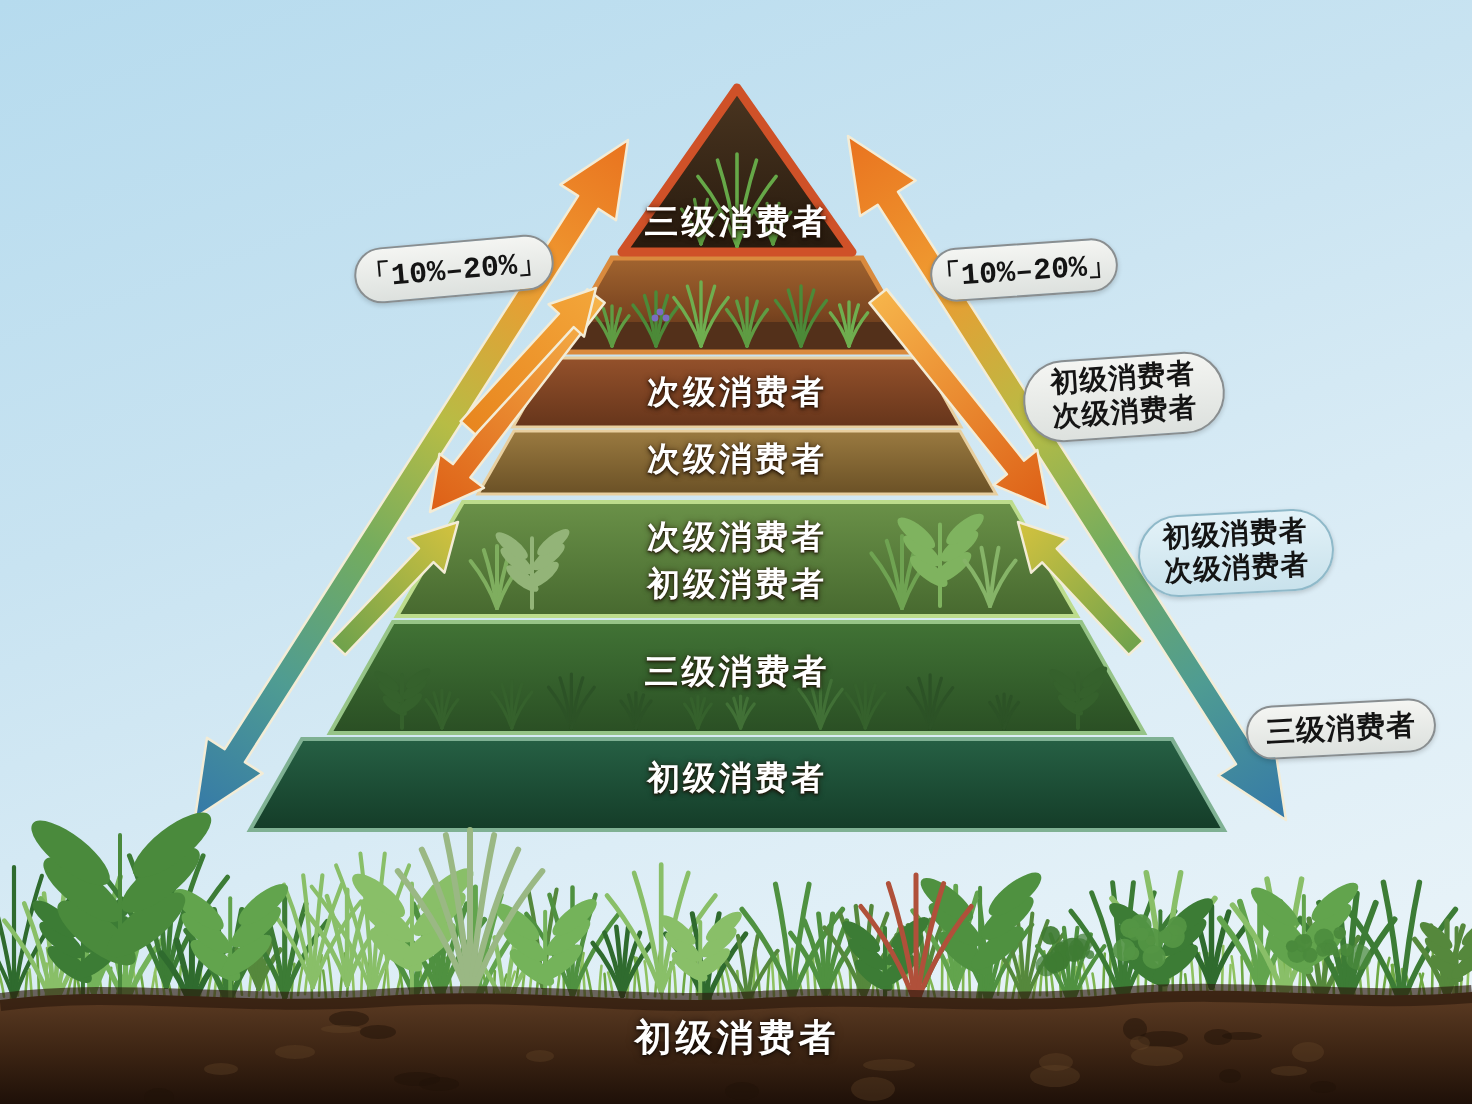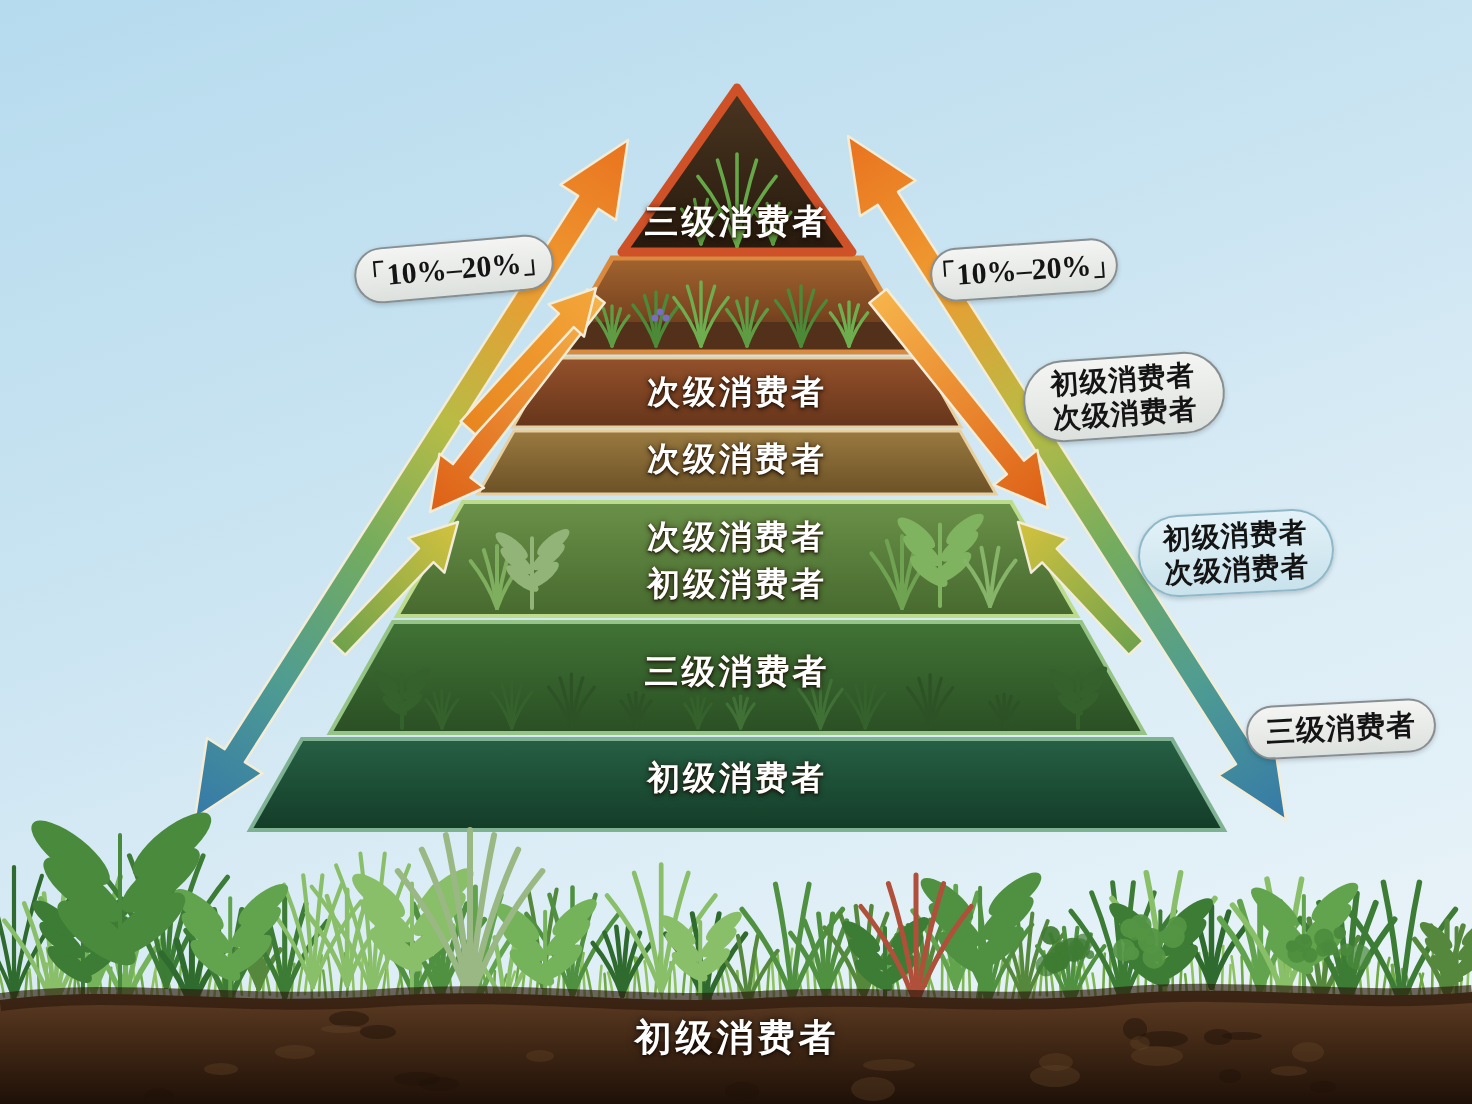--- a/index.html
+++ b/index.html
@@ -1,18 +1,18 @@
 <!DOCTYPE html>
 <html><head>
 <meta charset="utf-8">
 <style>
   html,body{margin:0;padding:0;background:#9db8c6;}
   .stage{
     position:relative;width:1472px;height:1104px;overflow:hidden;
-    font-family:Liberation Serif, serif;
+    font-family:Liberation Mono, monospace;
     background:linear-gradient(160deg,#b6dbee 0%,#c8e3f1 35%,#dcedf6 65%,#ecf5f9 100%);
   }
   svg.scene{position:absolute;left:0;top:0;width:1472px;height:1104px;display:block;}
   .overlay{position:absolute;left:0;top:0;width:100%;height:100%;pointer-events:none;}
   .layer-label{
     position:absolute;transform:translate(-50%,-50%);
     color:#ffffff;font-weight:bold;white-space:nowrap;letter-spacing:3px;
     text-shadow:0 1px 2px rgba(40,20,5,.9),0 0 6px rgba(40,20,5,.55),0 2px 4px rgba(0,0,0,.5);
   }
   .lbl-l1{left:737px;top:222px;font-size:34px;}

